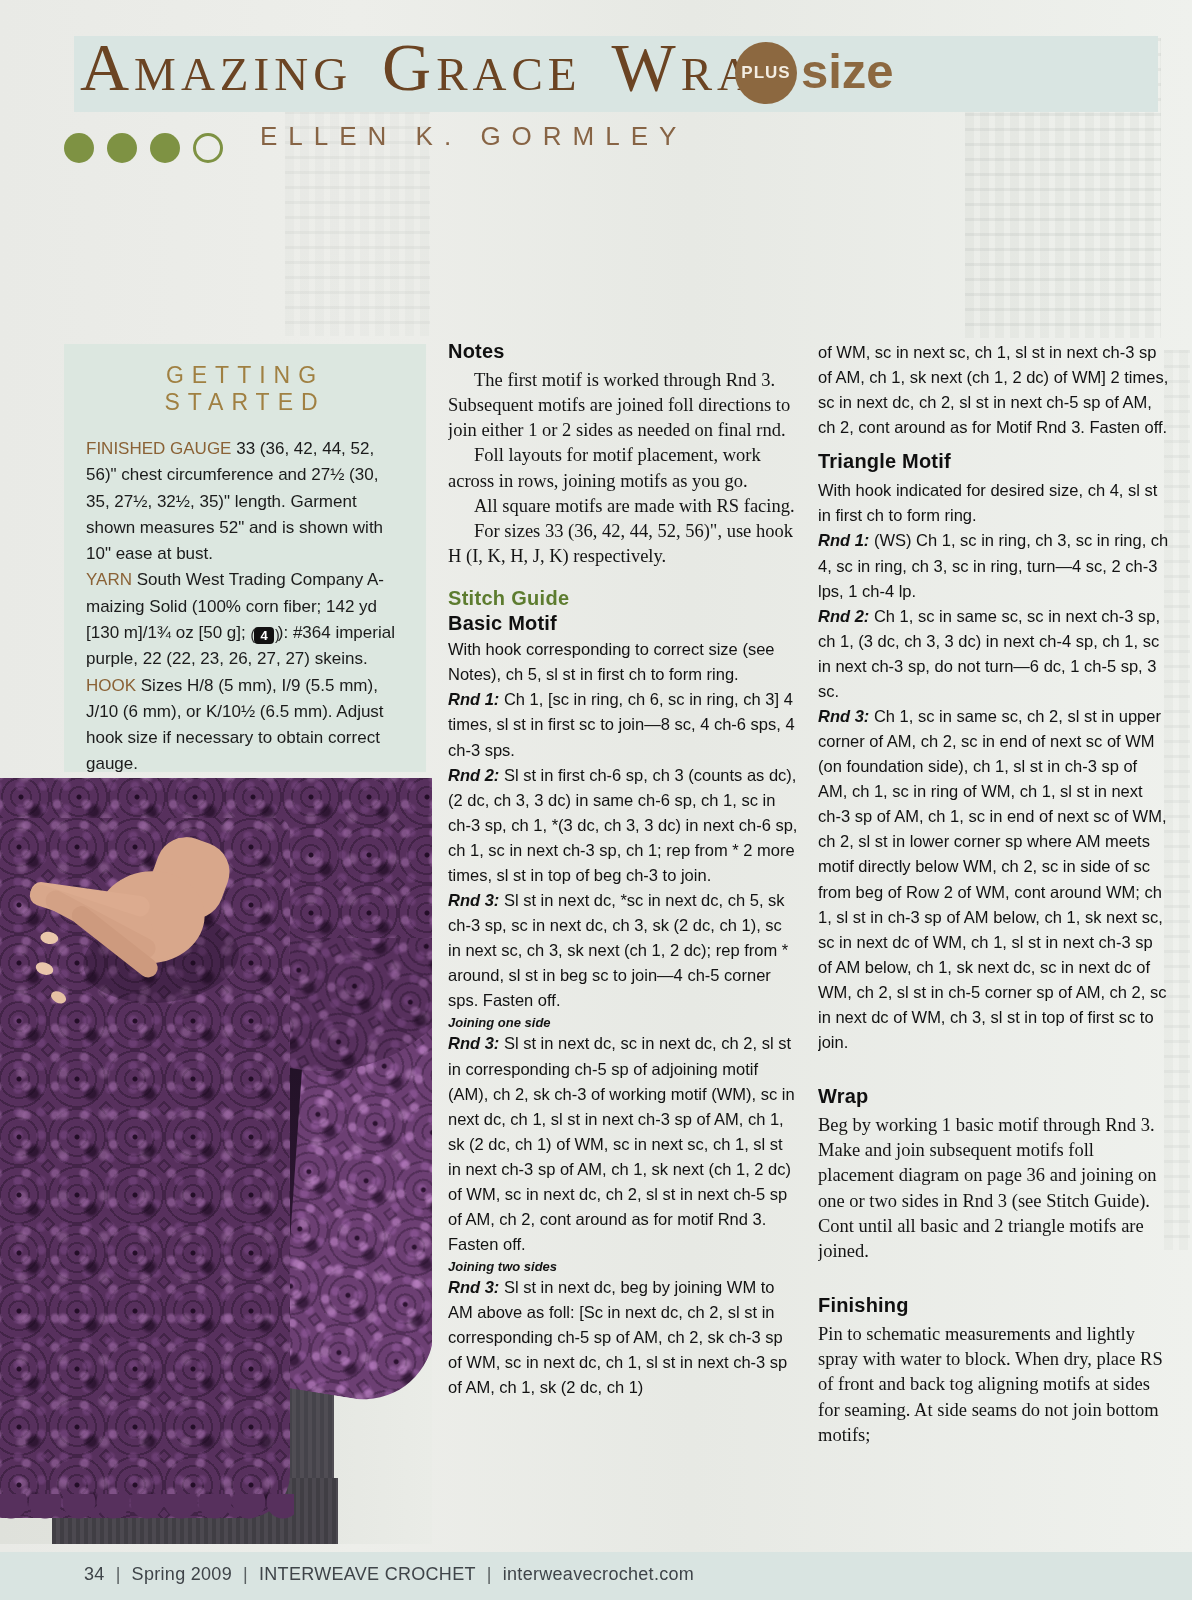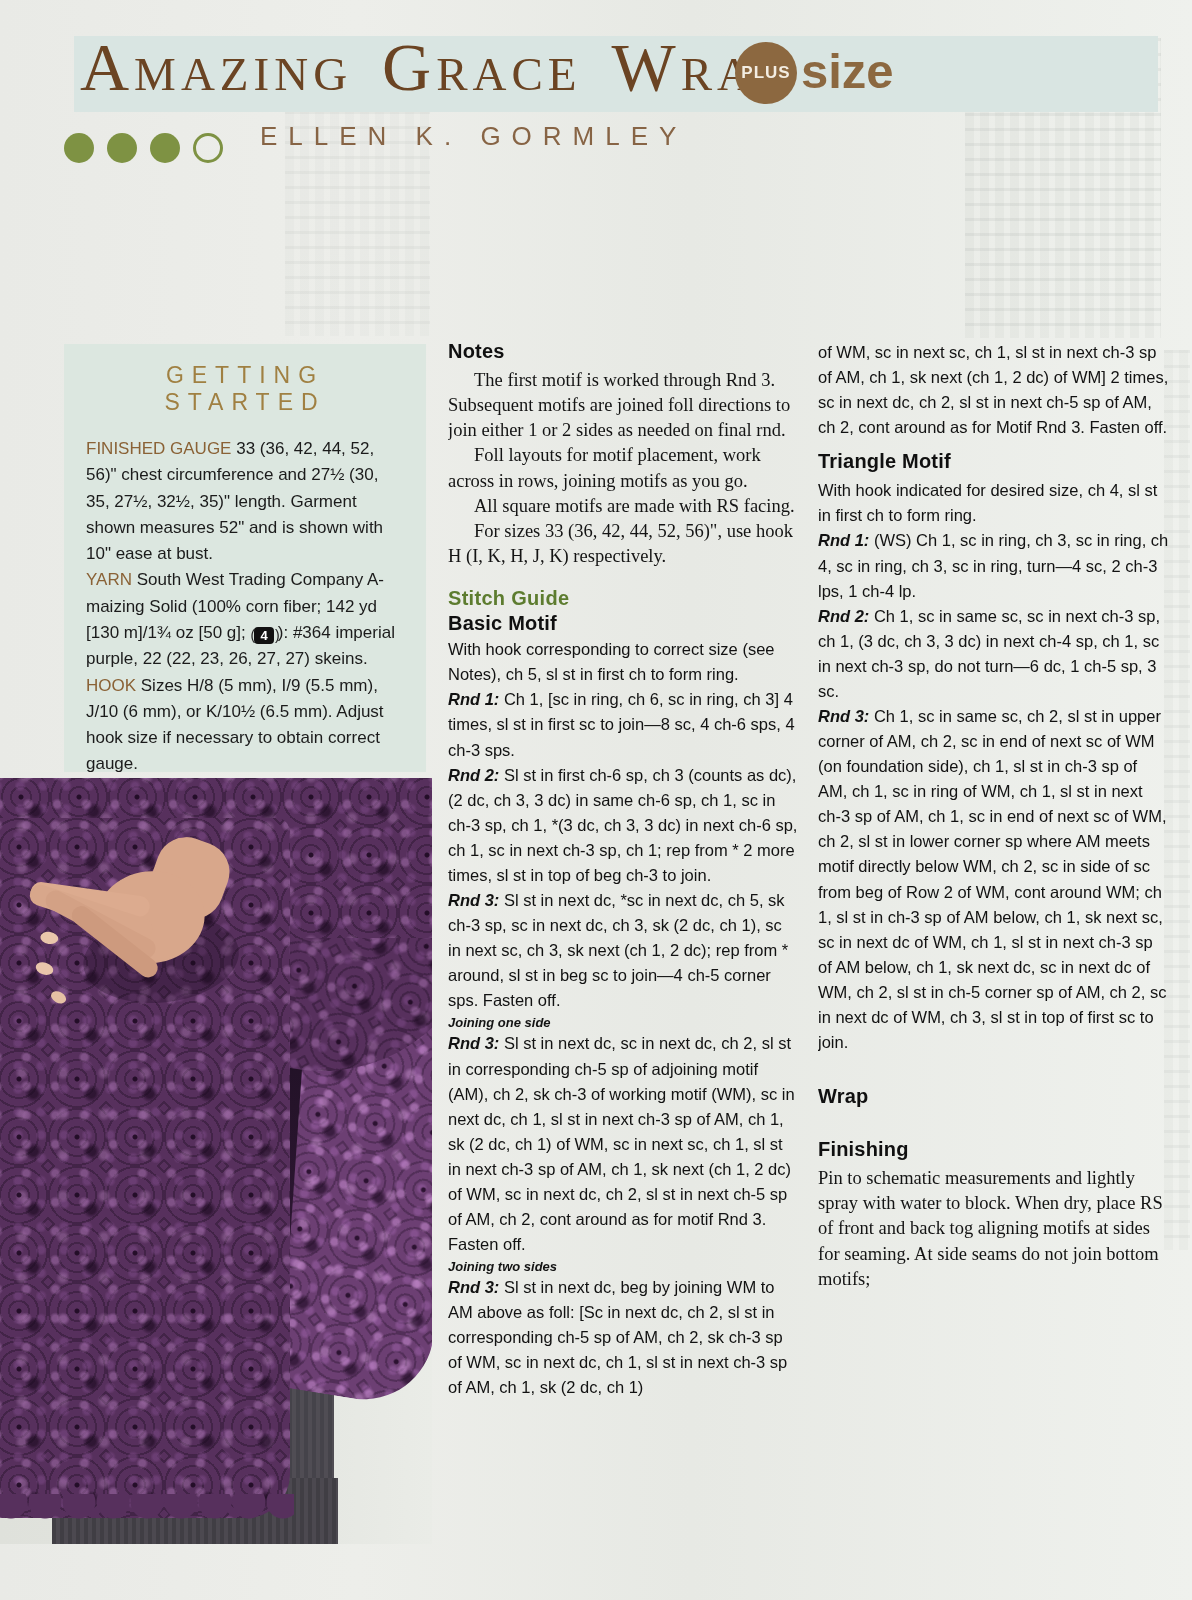--- a/index.html
+++ b/index.html
@@ -167,19 +167,25 @@
   <div class="col col-right">
     <p class="sa">of WM, sc in next sc, ch 1, sl st in next ch-3 sp of AM, ch 1, sk next (ch 1, 2 dc) of WM] 2 times, sc in next dc, ch 2, sl st in next ch-5 sp of AM, ch 2, cont around as for Motif Rnd 3. Fasten off.</p>
 
     <h3 class="h-black mt1">Triangle Motif</h3>
     <p class="sa">With hook indicated for desired size, ch 4, sl st in first ch to form ring.</p>
     <p class="sa"><span class="rl">Rnd 1:</span><span> (WS) Ch 1, sc in ring, ch 3, sc in ring, ch 4, sc in ring, ch 3, sc in ring, turn—4 sc, 2 ch-3 lps, 1 ch-4 lp.</span></p>
     <p class="sa"><span class="rl">Rnd 2:</span><span> Ch 1, sc in same sc, sc in next ch-3 sp, ch 1, (3 dc, ch 3, 3 dc) in next ch-4 sp, ch 1, sc in next ch-3 sp, do not turn—6 dc, 1 ch-5 sp, 3 sc.</span></p>
     <p class="sa"><span class="rl">Rnd 3:</span><span> Ch 1, sc in same sc, ch 2, sl st in upper corner of AM, ch 2, sc in end of next sc of WM (on foundation side), ch 1, sl st in ch-3 sp of AM, ch 1, sc in ring of WM, ch 1, sl st in next ch-3 sp of AM, ch 1, sc in end of next sc of WM, ch 2, sl st in lower corner sp where AM meets motif directly below WM, ch 2, sc in side of sc from beg of Row 2 of WM, cont around WM; ch 1, sl st in ch-3 sp of AM below, ch 1, sk next sc, sc in next dc of WM, ch 1, sl st in next ch-3 sp of AM below, ch 1, sk next dc, sc in next dc of WM, ch 2, sl st in ch-5 corner sp of AM, ch 2, sc in next dc of WM, ch 3, sl st in top of first sc to join.</span></p>
 
     <h3 class="h-black mt2">Wrap</h3>
+    <p class="ser">Beg by working 1 basic motif through Rnd 3. Make and join subsequent motifs foll placement diagram on page 36 and joining on one or two sides in Rnd 3 (see Stitch Guide). Cont until all basic and 2 triangle motifs are joined.</p>
 
     <h3 class="h-black mt2">Finishing</h3>
     <p class="ser">Pin to schematic measurements and lightly spray with water to block. When dry, place RS of front and back tog aligning motifs at sides for seaming. At side seams do not join bottom motifs;</p>
   </div>
 
+  <div class="footer-bar">
+    <div class="footer-text">
+      <span>34</span><span class="sep">|</span><span>Spring 2009</span><span class="sep">|</span><span>INTERWEAVE CROCHET</span><span class="sep">|</span><span>interweavecrochet.com</span>
+    </div>
+  </div>
 
 </div>
 
 </body></html>

